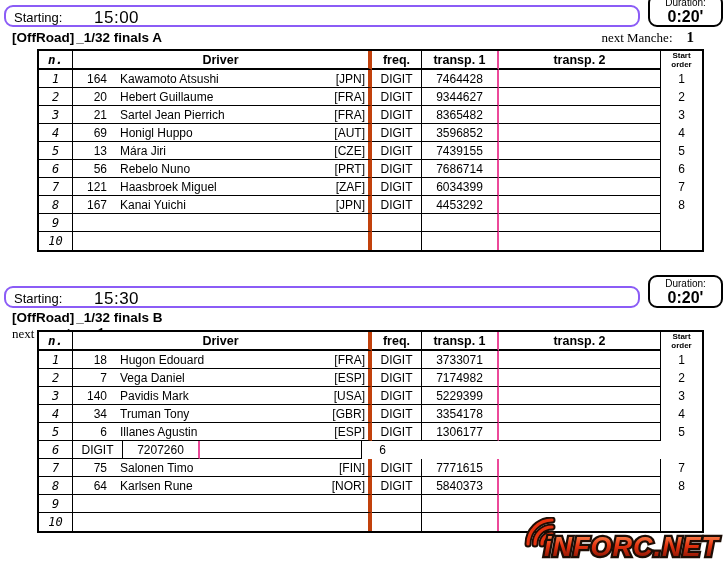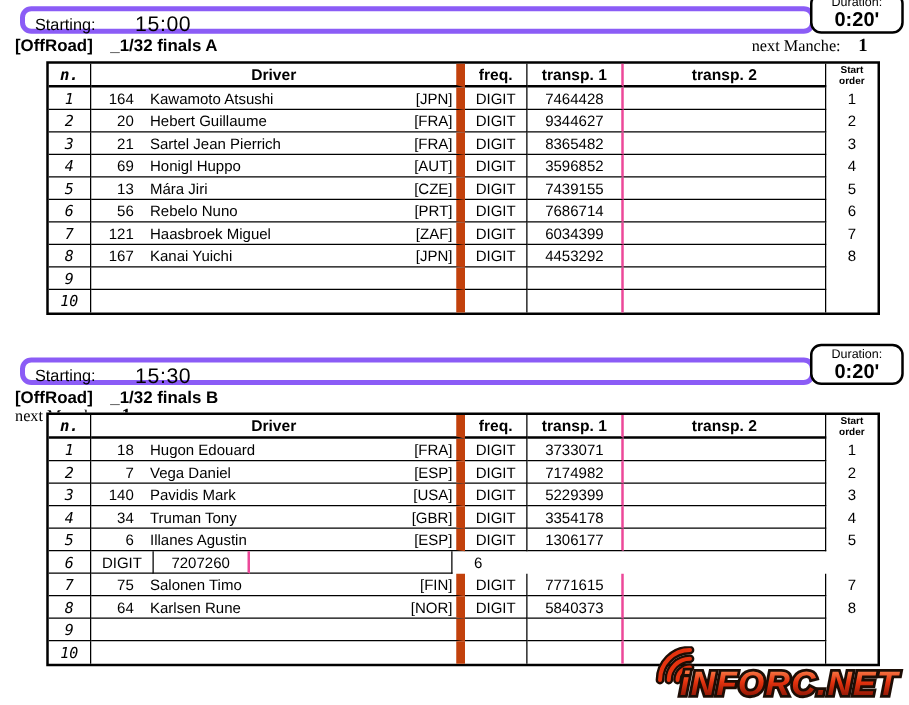--- a/index.html
+++ b/index.html
@@ -5,55 +5,55 @@
   * { margin:0; padding:0; box-sizing:border-box; }
   html,body { background:#fff; }
   .page {
     position:relative; width:727px; height:564px; overflow:hidden;
     background:#fff; font-family:"Liberation Sans", sans-serif; color:#000;
   }
   .section { position:absolute; left:0; width:727px; height:0; }
 
   
   .starting-box {
-    position:absolute; left:16px; width:636px; height:22px;
-    border:4px solid #8b5cf6; border-radius:9px; background:#fff;
+    position:absolute; left:4px; width:636px; height:22px;
+    border:2px solid #8b5cf6; border-radius:9px; background:#fff;
   }
   .s-label { position:absolute; left:8px; top:3px; font-size:13px; }
   .s-time  { position:absolute; left:88px; top:1px; font-size:17px; letter-spacing:0.5px; }
 
   
   .duration-box {
     position:absolute; left:648px; width:75px; height:33px;
     border:2px solid #000; border-radius:9px; background:#fff; text-align:center;
   }
   .d-label { font-size:10px; line-height:11px; margin-top:1px; }
   .d-value { font-size:16px; font-weight:bold; line-height:17px; }
 
   
   .manche-line {
     position:absolute; left:12px; width:700px; height:16px;
     display:flex; justify-content:space-between; align-items:baseline;
   }
   .heat-title { font-weight:bold; font-size:13.5px; }
-  .heat-title .tag { margin-right:14px;text-align:right; }
+  .heat-title .tag { margin-right:2px;text-align:right; }
   .next-manche { padding-right:18px; font-size:13px; display:flex; align-items:baseline;font-family:Liberation Serif, serif; }
   .next-manche .num { font-weight:bold; font-size:15px; margin-left:14px; }
 
   
   .race-table {
     position:absolute; left:37px; width:667px;
     border:2px solid #000; background:#fff;
   }
   .trow, .thead { display:flex; width:663px; }
   .thead { height:19px; }
   .trow  { height:18px; }
   .cell { flex:none; display:flex; align-items:center; justify-content:center; overflow:hidden; }
   .c-n     { width:34px;  border-right:1px solid #000; }
-  .c-drv   { width:299px; border-right:7px solid #c2410c; justify-content:flex-start; }
+  .c-drv   { width:299px; border-right:4px solid #c2410c; justify-content:flex-start; }
   .c-freq  { width:50px;  border-right:1px solid #000; }
   .c-t1    { width:77px;  border-right:2px solid #ec4899; }
   .c-t2    { width:162px; border-right:1px solid #000; }
   .c-start { width:41px; }
 
   .thead .cell { font-weight:bold; font-size:12.5px; }
   .thead .c-n, .thead .c-drv, .thead .c-freq, .thead .c-t1, .thead .c-t2 {
     border-bottom:2px solid #000;
   }
   .start-hdr { font-size:8px; line-height:8.5px; text-align:center; font-weight:bold; }

